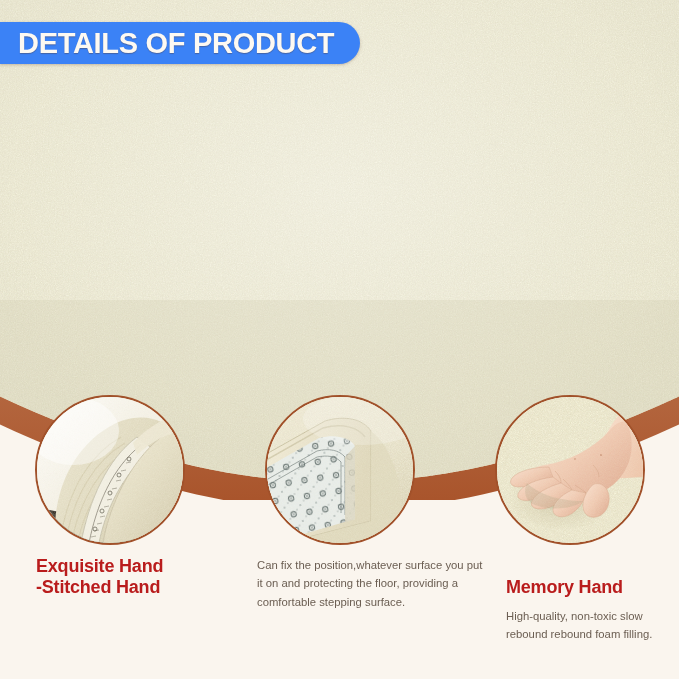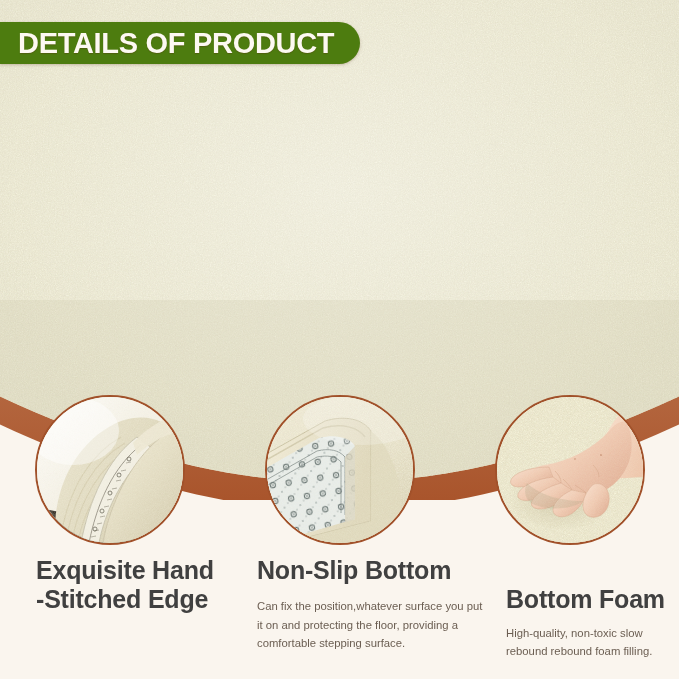--- a/index.html
+++ b/index.html
@@ -41,21 +41,21 @@
 
   
   .banner {
     position: absolute;
     left: 0;
     top: 22px;
     height: 42px;
     padding: 0 26px 0 18px;
     display: flex;
     align-items: center;
-    background: #4d7c0f;
+    background: #3b82f6;
     border-top-right-radius: 21px;
     border-bottom-right-radius: 21px;
     box-shadow: 0 1px 3px rgba(80, 40, 15, 0.25);
     z-index: 12;
   }
   .banner-title {
     color: #fdf9f2;
     font-size: 29px;
     font-weight: bold;
     letter-spacing: -0.3px;
@@ -92,22 +92,22 @@
     top: 556px;
     width: 679px;
     height: 123px;
     z-index: 8;
   }
   .caption {
     position: absolute;
     top: 0;
   }
   .caption-title {
-    color: #404040;
-    font-size: 25px;
+    color: #b91c1c;
+    font-size: 18px;
     font-weight: bold;
     line-height: 1.17;
     margin: 0 0 9px 0;
     letter-spacing: -0.2px;
   }
   .caption-body {
     color: #6b5e52;
     font-size: 11.3px;
     line-height: 1.62;
     margin: 0;
@@ -387,32 +387,31 @@
       <path d="M 30,86 C 40,96 60,104 86,104 C 76,112 54,114 38,108 C 28,104 26,94 30,86 Z" fill="#a89f7c" opacity="0.28"></path>
       <rect width="146" height="146" fill="#e6e0c4" filter="url(#fabTex3)" opacity="0.22"></rect>
     </svg>
   </div>
 
   <div class="captions">
 
     <div class="caption caption-1">
       <h3 class="caption-title">
         <span>Exquisite Hand</span><br>
-        <span>-Stitched Edge</span>
+        <span>-Stitched Hand</span>
       </h3>
     </div>
 
     <div class="caption caption-2">
-      <h3 class="caption-title">Non-Slip Bottom</h3>
       <p class="caption-body">Can fix the position,whatever surface you put it on and protecting the floor, providing a comfortable stepping surface.</p>
     </div>
 
     <div class="caption caption-3">
       <h3 class="caption-title">
         <br>
-        <span>Bottom Foam</span>
+        <span>Memory Hand</span>
       </h3>
       <p class="caption-body">High-quality, non-toxic slow rebound rebound foam filling.</p>
     </div>
 
   </div>
 
 </div>
 
 </body></html>

